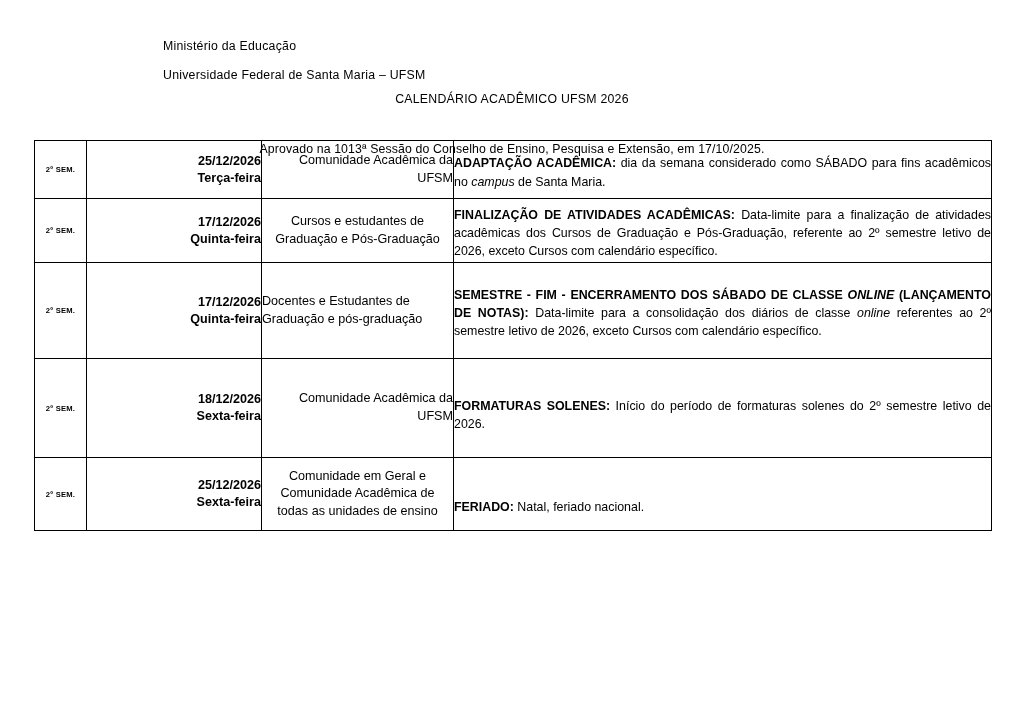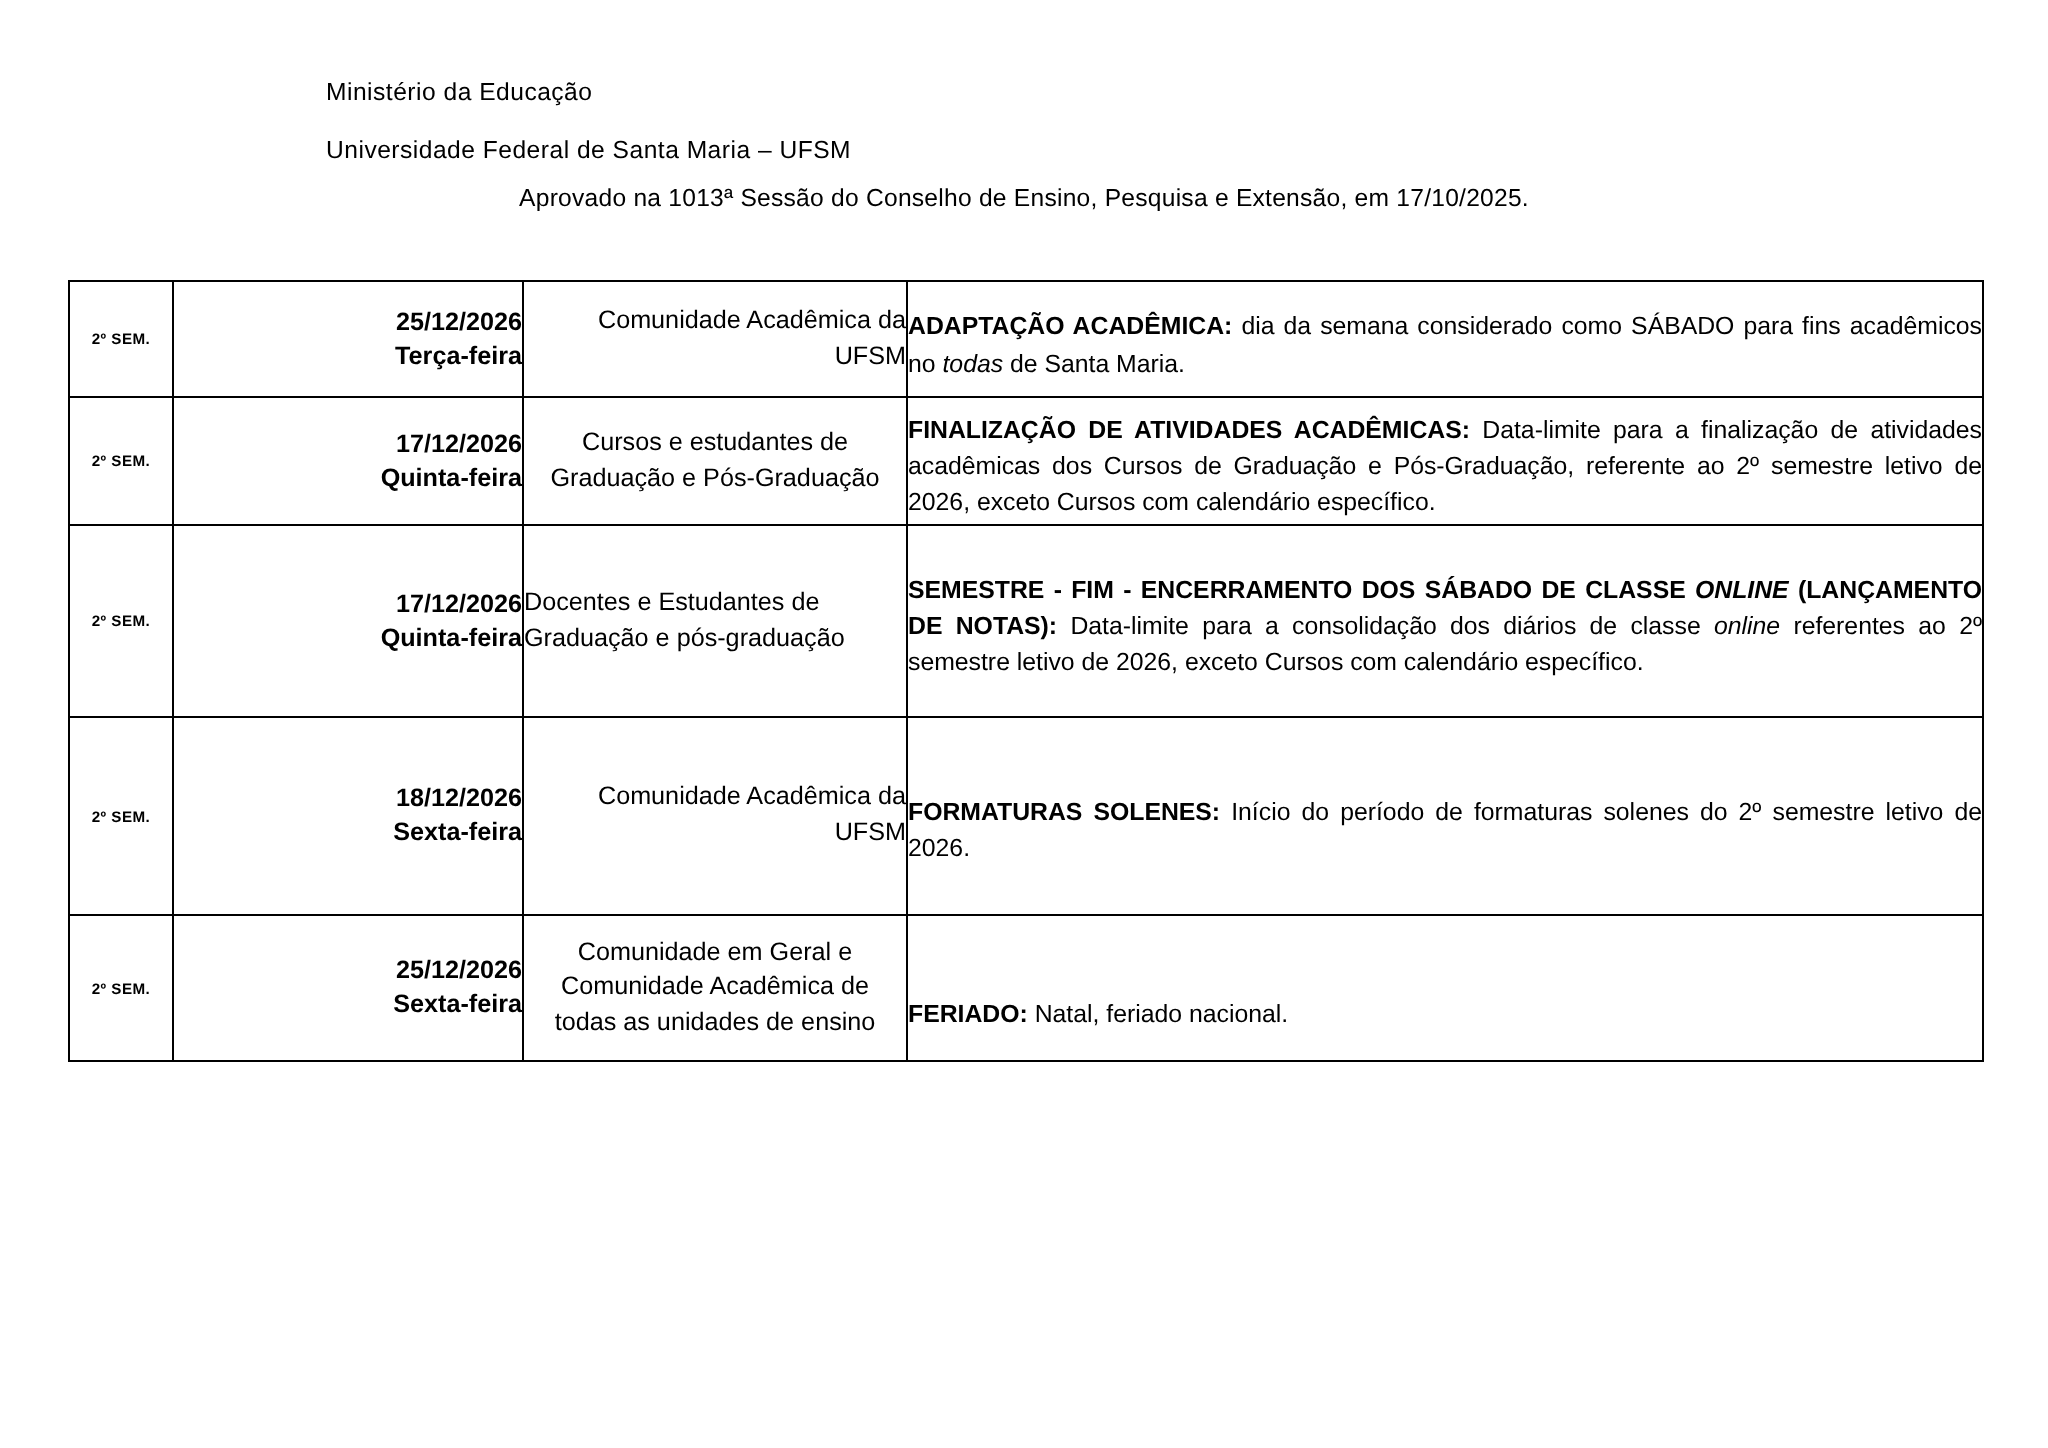--- a/index.html
+++ b/index.html
@@ -39,21 +39,21 @@
   .title-block {
     position: absolute;
     left: 0;
     top: 91px;
     width: 1024px;
     text-align: center;
     font-size: 12.3px;
     line-height: 17.5px;
   }
   .title-line-1 { letter-spacing: 0.02em; }
-  .title-line-2 { letter-spacing: 0.01em; }
+  .title-line-2 { letter-spacing: 0.01em; margin-top: 32px; }
 
   
   .cal-table {
     position: absolute;
     left: 34px;
     top: 140px;
     width: 957px;
     border-collapse: collapse;
     table-layout: fixed;
   }
@@ -122,20 +122,21 @@
 <body>
 
 <div class="page">
 
   <div class="letterhead">
     <div>Ministério da Educação</div>
     <div>Universidade Federal de Santa Maria – UFSM</div>
   </div>
 
   <div class="title-block">
+    <div class="title-line-1">CALENDÁRIO ACADÊMICO UFSM 2026</div>
     <div class="title-line-2">Aprovado na 1013ª Sessão do Conselho de Ensino, Pesquisa e Extensão, em 17/10/2025.</div>
   </div>
 
   <table class="cal-table">
     <colgroup>
       <col class="col-sem">
       <col class="col-date">
       <col class="col-who">
       <col class="col-desc">
     </colgroup>
@@ -144,21 +145,21 @@
       <tr class="r1">
         <td class="cell-sem">2º SEM.</td>
         <td class="cell-date">
           <div>25/12/2026</div>
           <div>Terça-feira</div>
         </td>
         <td class="cell-who align-right">
           <div>Comunidade Acadêmica da</div>
           <div>UFSM</div>
         </td>
-        <td class="cell-desc"><span class="lead">ADAPTAÇÃO ACADÊMICA:</span><span> dia da semana considerado como SÁBADO para fins acadêmicos no </span><i>todas</i><span> de Santa Maria.</span></td>
+        <td class="cell-desc"><span class="lead">ADAPTAÇÃO ACADÊMICA:</span><span> dia da semana considerado como SÁBADO para fins acadêmicos no </span><i>campus</i><span> de Santa Maria.</span></td>
       </tr>
 
       <tr class="r2">
         <td class="cell-sem">2º SEM.</td>
         <td class="cell-date">
           <div>17/12/2026</div>
           <div>Quinta-feira</div>
         </td>
         <td class="cell-who align-center">
           <div>Cursos e estudantes de</div>

